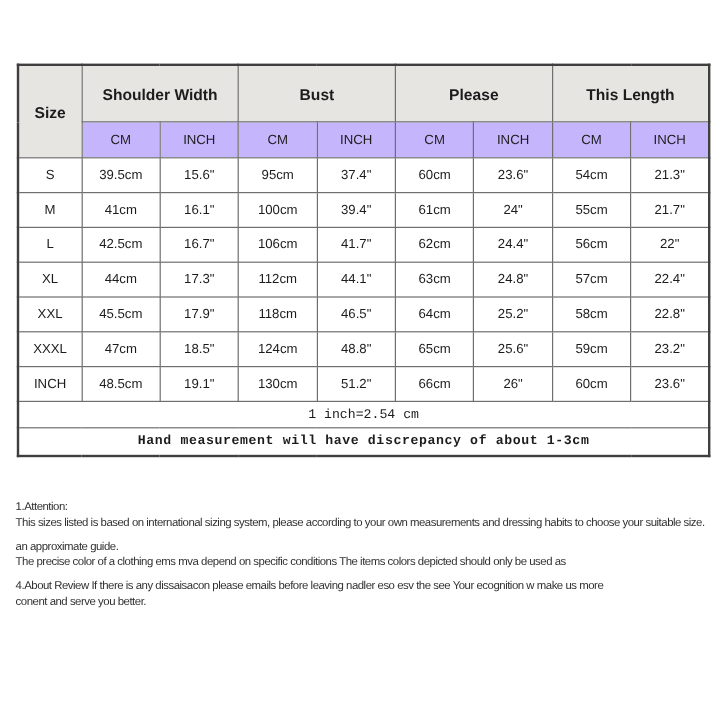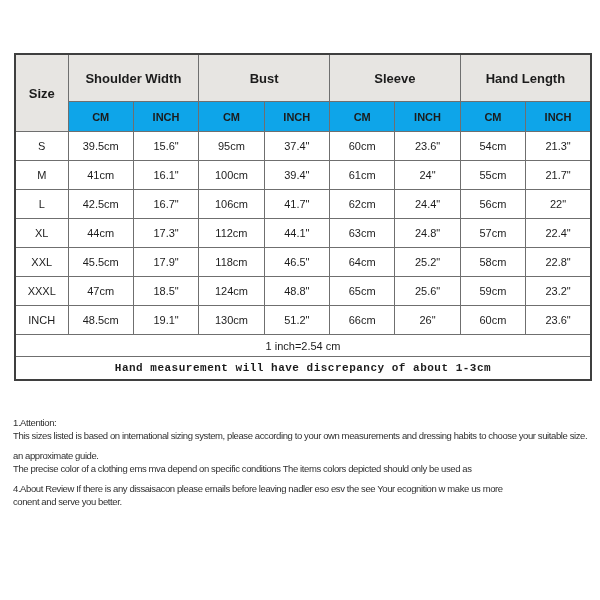--- a/index.html
+++ b/index.html
@@ -38,33 +38,33 @@
     white-space: nowrap;
   }
   th.group {
     background: var(--header-bg, #e7e5e2);
     font-size: 13px;
     font-weight: bold;
     height: 46px;
   }
   th.unit {
     font-size: 11px;
-    font-weight: bold;
+    font-weight: normal;
     height: 29px;
-    background: #0ea5e9;
+    background: #c4b5fd;
   }
   tbody td {
     font-size: 11px;
     font-weight: normal;
     height: 28px;
     background: #ffffff;
   }
   td.foot-conv {
     height: 21px;
-    font-family: Liberation Sans, sans-serif;
+    font-family: Liberation Mono, monospace;
     font-size: 11px;
     font-weight: normal;
   }
   td.foot-note {
     height: 22px;
     font-family: "Liberation Mono", "DejaVu Sans Mono", monospace;
     font-size: 11px;
     font-weight: bold;
     letter-spacing: 0.5px;
   }
@@ -97,22 +97,22 @@
         <col>
         <col>
         <col>
         <col>
     </colgroup>
     <thead>
       <tr>
         <th class="group" rowspan="2">Size</th>
         <th class="group" colspan="2">Shoulder Width</th>
         <th class="group" colspan="2">Bust</th>
-        <th class="group" colspan="2">Sleeve</th>
-        <th class="group" colspan="2">Hand Length</th>
+        <th class="group" colspan="2">Please</th>
+        <th class="group" colspan="2">This Length</th>
       </tr>
       <tr>
         <th class="unit">CM</th>
         <th class="unit">INCH</th>
         <th class="unit">CM</th>
         <th class="unit">INCH</th>
         <th class="unit">CM</th>
         <th class="unit">INCH</th>
         <th class="unit">CM</th>
         <th class="unit">INCH</th>

